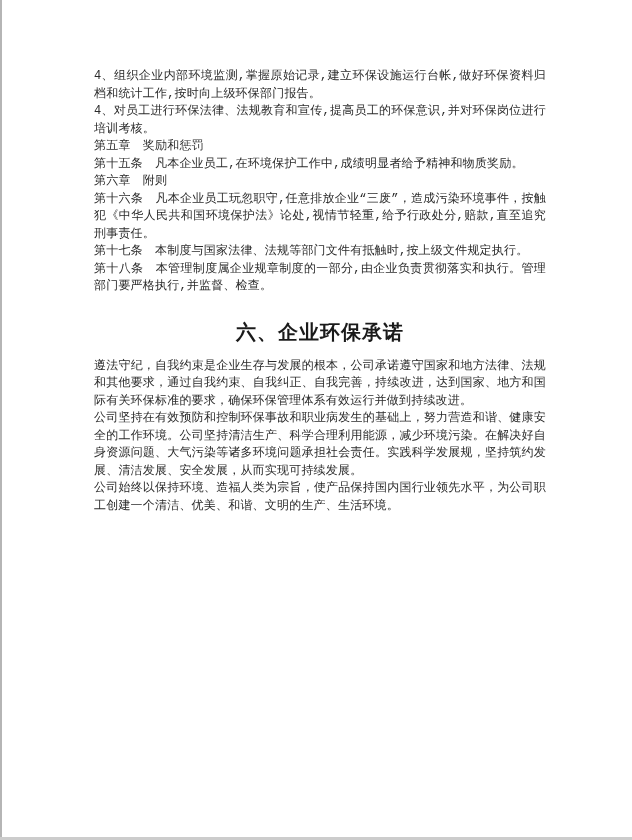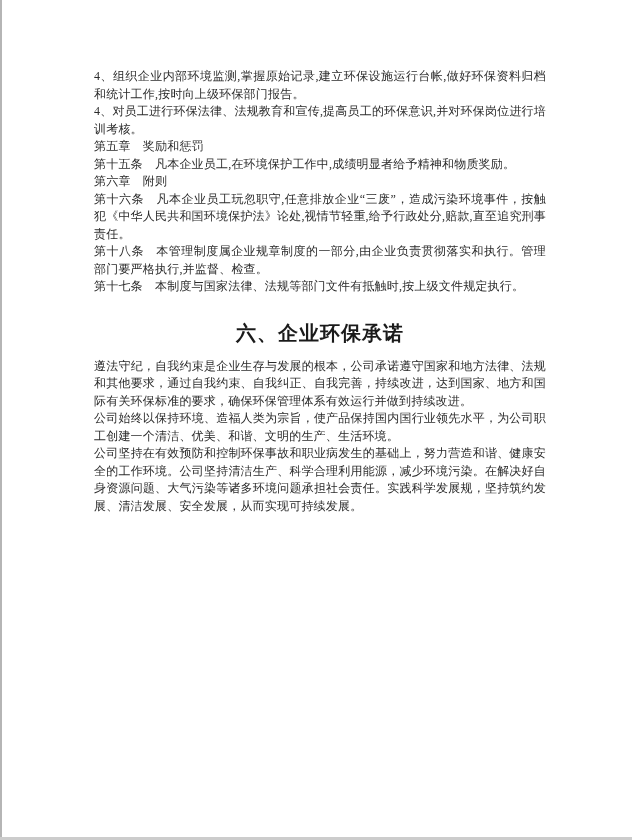--- a/index.html
+++ b/index.html
@@ -41,20 +41,21 @@
     top: 68px;
     width: 452px;
     color: #2b2b2b;
     font-size: 12px;
     line-height: 17.5px;
     text-align: justify;
     letter-spacing: 0.2px;
   }
   .content p {
     margin: 0;
+    font-family: Liberation Mono, monospace;
   }
   .section-heading {
     margin: 27px 0 14px 0 !important;
     text-align: center;
     font-weight: bold;
     font-size: 20px;
     line-height: 21px;
     color: #1a1a1a;
     letter-spacing: 1px;
   }
@@ -66,22 +67,22 @@
   <div class="edge-left"></div>
   <div class="edge-bottom"></div>
 
   <div class="content">
     <p>4、组织企业内部环境监测,掌握原始记录,建立环保设施运行台帐,做好环保资料归档和统计工作,按时向上级环保部门报告。</p>
     <p>4、对员工进行环保法律、法规教育和宣传,提高员工的环保意识,并对环保岗位进行培训考核。</p>
     <p>第五章　奖励和惩罚</p>
     <p>第十五条　凡本企业员工,在环境保护工作中,成绩明显者给予精神和物质奖励。</p>
     <p>第六章　附则</p>
     <p>第十六条　凡本企业员工玩忽职守,任意排放企业“三废”，造成污染环境事件，按触犯《中华人民共和国环境保护法》论处,视情节轻重,给予行政处分,赔款,直至追究刑事责任。</p>
+    <p>第十七条　本制度与国家法律、法规等部门文件有抵触时,按上级文件规定执行。</p>
     <p>第十八条　本管理制度属企业规章制度的一部分,由企业负责贯彻落实和执行。管理部门要严格执行,并监督、检查。</p>
-    <p>第十七条　本制度与国家法律、法规等部门文件有抵触时,按上级文件规定执行。</p>
 
     <p class="section-heading">六、企业环保承诺</p>
 
     <p>遵法守纪，自我约束是企业生存与发展的根本，公司承诺遵守国家和地方法律、法规和其他要求，通过自我约束、自我纠正、自我完善，持续改进，达到国家、地方和国际有关环保标准的要求，确保环保管理体系有效运行并做到持续改进。</p>
+    <p>公司坚持在有效预防和控制环保事故和职业病发生的基础上，努力营造和谐、健康安全的工作环境。公司坚持清洁生产、科学合理利用能源，减少环境污染。在解决好自身资源问题、大气污染等诸多环境问题承担社会责任。实践科学发展规，坚持筑约发展、清洁发展、安全发展，从而实现可持续发展。</p>
     <p>公司始终以保持环境、造福人类为宗旨，使产品保持国内国行业领先水平，为公司职工创建一个清洁、优美、和谐、文明的生产、生活环境。</p>
-    <p>公司坚持在有效预防和控制环保事故和职业病发生的基础上，努力营造和谐、健康安全的工作环境。公司坚持清洁生产、科学合理利用能源，减少环境污染。在解决好自身资源问题、大气污染等诸多环境问题承担社会责任。实践科学发展规，坚持筑约发展、清洁发展、安全发展，从而实现可持续发展。</p>
   </div>
 </div>
 
 </body></html>

